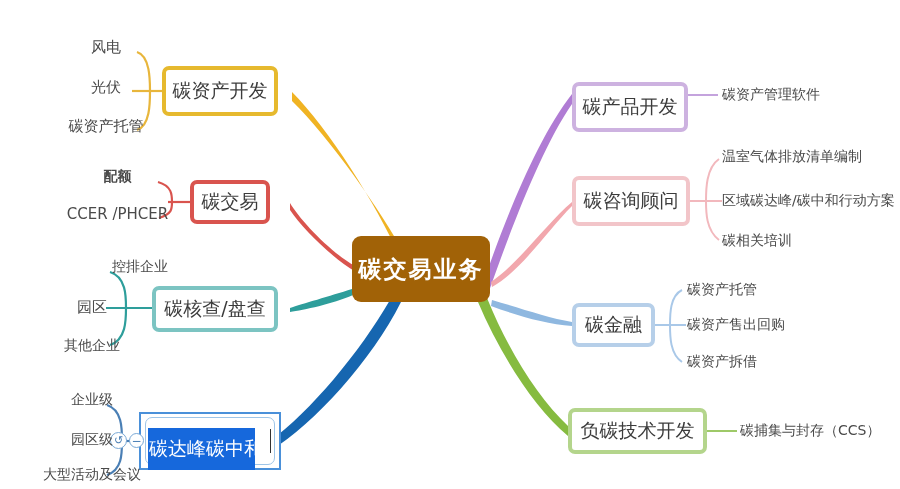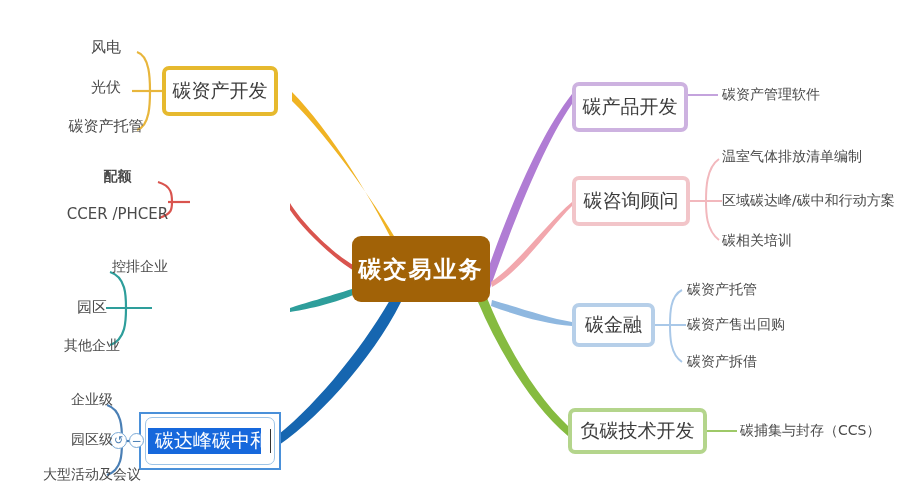--- a/index.html
+++ b/index.html
@@ -121,25 +121,31 @@
   </svg>
 
   <div class="center-node" style="left:352px;top:236px;width:138px;height:66px;font-size:23px;">
     <span>碳交易业务</span>
   </div>
 
   <div class="node" style="left:162px;top:66px;width:116px;height:50px;border-color:#e6b92e;font-size:19px;">
     <span>碳资产开发</span>
   </div>
 
-
+  <div class="node" style="left:190px;top:180px;width:80px;height:44px;border-color:#d9544e;font-size:19px;">
+    <span>碳交易</span>
+  </div>
+
+  <div class="node" style="left:152px;top:286px;width:126px;height:46px;border-color:#7cc4c2;font-size:19px;">
+    <span>碳核查/盘查</span>
+  </div>
 
   <div class="sel-frame" style="left:139px;top:412px;width:142px;height:58px;"></div>
   <div class="sel-inner" style="left:145px;top:417px;width:130px;height:48px;"></div>
-  <div class="sel-text" style="left:148px;top:428px;width:106px;height:26px;font-size:19px;padding-left:7px;">
+  <div class="sel-text" style="left:148px;top:428px;width:106px;height:42px;font-size:19px;padding-left:1px;">
     <span>碳达峰碳中和</span>
   </div>
   <div class="sel-caret" style="left:270px;top:429px;height:24px;"></div>
 
   <div class="circle-btn" style="left:110px;top:432px;width:17px;height:17px;font-size:11px;">↺</div>
   <div class="circle-btn" style="left:129px;top:433px;width:15px;height:15px;font-size:12px;line-height:1;">−</div>
 
   <div class="node" style="left:572px;top:82px;width:116px;height:50px;border-color:#cdb2e0;font-size:19px;">
     <span>碳产品开发</span>
   </div>

